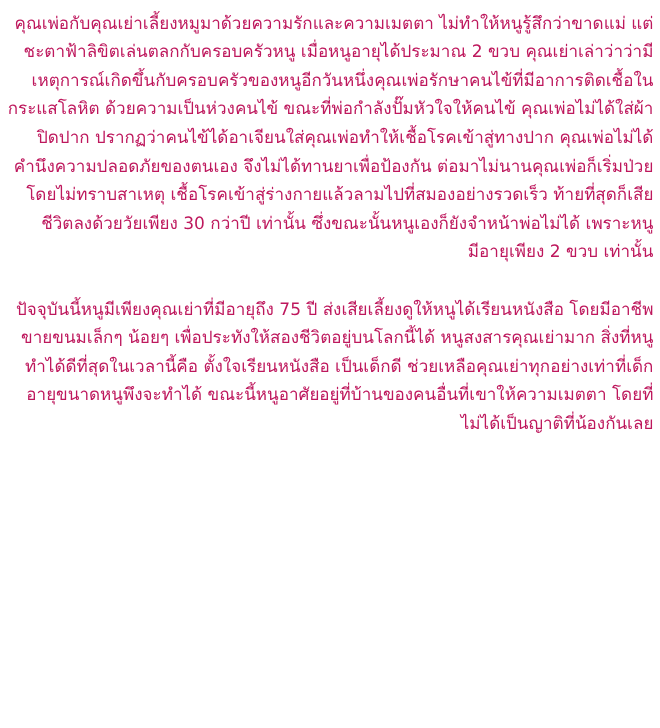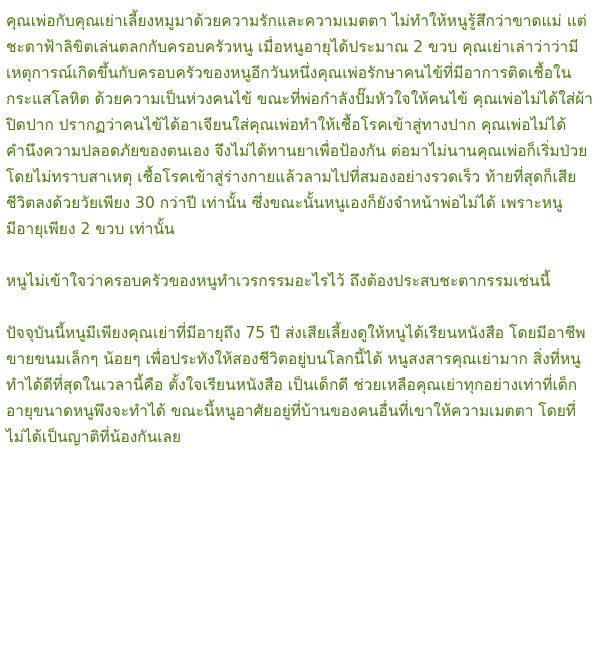--- a/index.html
+++ b/index.html
@@ -14,32 +14,31 @@
     font-family: "DejaVu Sans", "Liberation Sans", sans-serif;
   }
   #doc {
     box-sizing: border-box;
     width: 600px;
     height: 662px;
     padding: 8px 6px 0 6px;
     background: #ffffff;
   }
   .para {
-    color: #4d7c0f;
+    color: #be185d;
     font-size: 15.5px;
     line-height: 26px;
     margin: 0 0 26px 0;
-    text-align: left;
+    text-align: right;
     word-break: break-word;
     white-space: pre-wrap;
   }
   .para:last-child {
     margin-bottom: 0;
   }
 </style>
 </head>
 <body>
 
 <div id="doc">
   <p class="para">คุณเพ่อกับคุณเย่าเลี้ยงหมูมาด้วยความรักและความเมตตา ไม่ทำให้หนูรู้สึกว่าขาดแม่ แต่ชะตาฟ้าลิขิตเล่นตลกกับครอบครัวหนู เมื่อหนูอายุได้ประมาณ 2 ขวบ คุณเย่าเล่าว่าว่ามีเหตุการณ์เกิดขึ้นกับครอบครัวของหนูอีกวันหนึ่งคุณเพ่อรักษาคนไข้ที่มีอาการติดเชื้อในกระแสโลหิต ด้วยความเป็นห่วงคนไข้ ขณะที่พ่อกำลังปั๊มหัวใจให้คนไข้ คุณเพ่อไม่ได้ใส่ผ้าปิดปาก ปรากฏว่าคนไข้ได้อาเจียนใส่คุณเพ่อทำให้เชื้อโรคเข้าสู่ทางปาก คุณเพ่อไม่ได้คำนึงความปลอดภัยของตนเอง จึงไม่ได้ทานยาเพื่อป้องกัน ต่อมาไม่นานคุณเพ่อก็เริ่มป่วยโดยไม่ทราบสาเหตุ เชื้อโรคเข้าสู่ร่างกายแล้วลามไปที่สมองอย่างรวดเร็ว ท้ายที่สุดก็เสียชีวิตลงด้วยวัยเพียง 30 กว่าปี เท่านั้น ซึ่งขณะนั้นหนูเองก็ยังจำหน้าพ่อไม่ได้ เพราะหนูมีอายุเพียง 2 ขวบ เท่านั้น</p>
-  <p class="para">หนูไม่เข้าใจว่าครอบครัวของหนูทำเวรกรรมอะไรไว้ ถึงต้องประสบชะตากรรมเช่นนี้</p>
   <p class="para">ปัจจุบันนี้หนูมีเพียงคุณเย่าที่มีอายุถึง 75 ปี ส่งเสียเลี้ยงดูให้หนูได้เรียนหนังสือ โดยมีอาชีพขายขนมเล็กๆ น้อยๆ เพื่อประทังให้สองชีวิตอยู่บนโลกนี้ได้ หนูสงสารคุณเย่ามาก สิ่งที่หนูทำได้ดีที่สุดในเวลานี้คือ ตั้งใจเรียนหนังสือ เป็นเด็กดี ช่วยเหลือคุณเย่าทุกอย่างเท่าที่เด็กอายุขนาดหนูพึงจะทำได้ ขณะนี้หนูอาศัยอยู่ที่บ้านของคนอื่นที่เขาให้ความเมตตา โดยที่ไม่ได้เป็นญาติที่น้องกันเลย</p>
 </div>
 
 </body></html>

